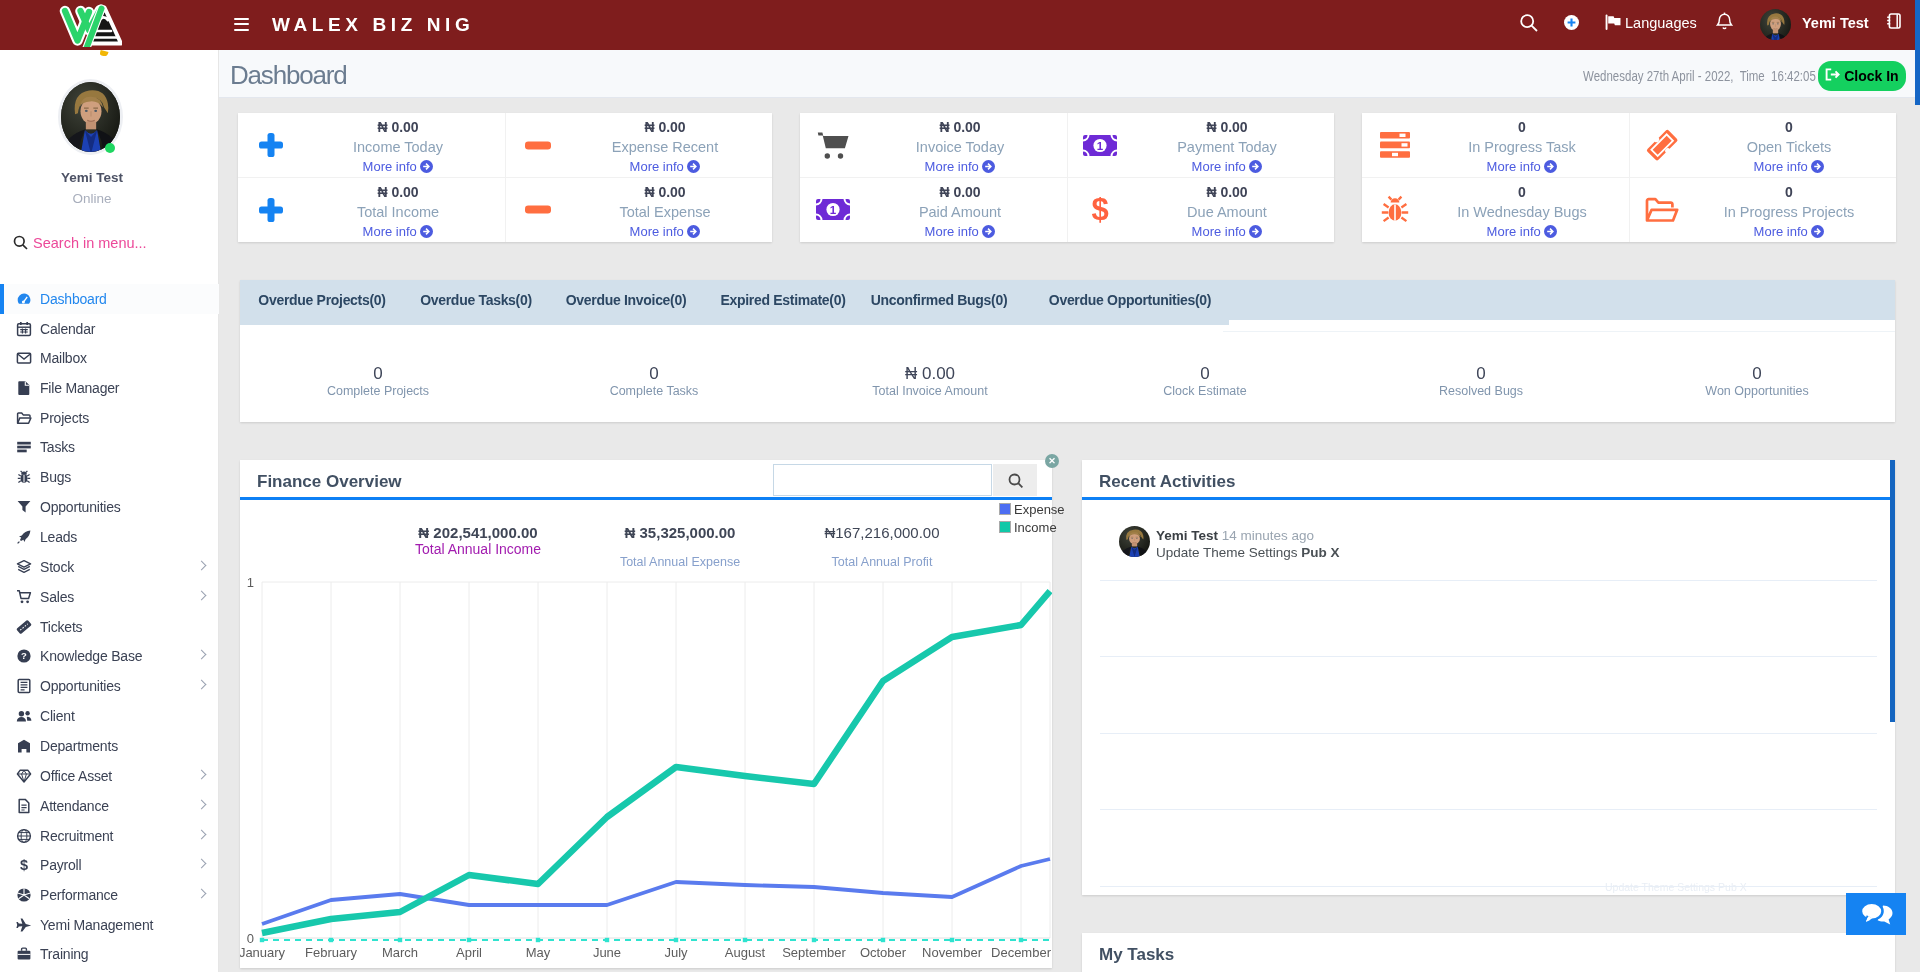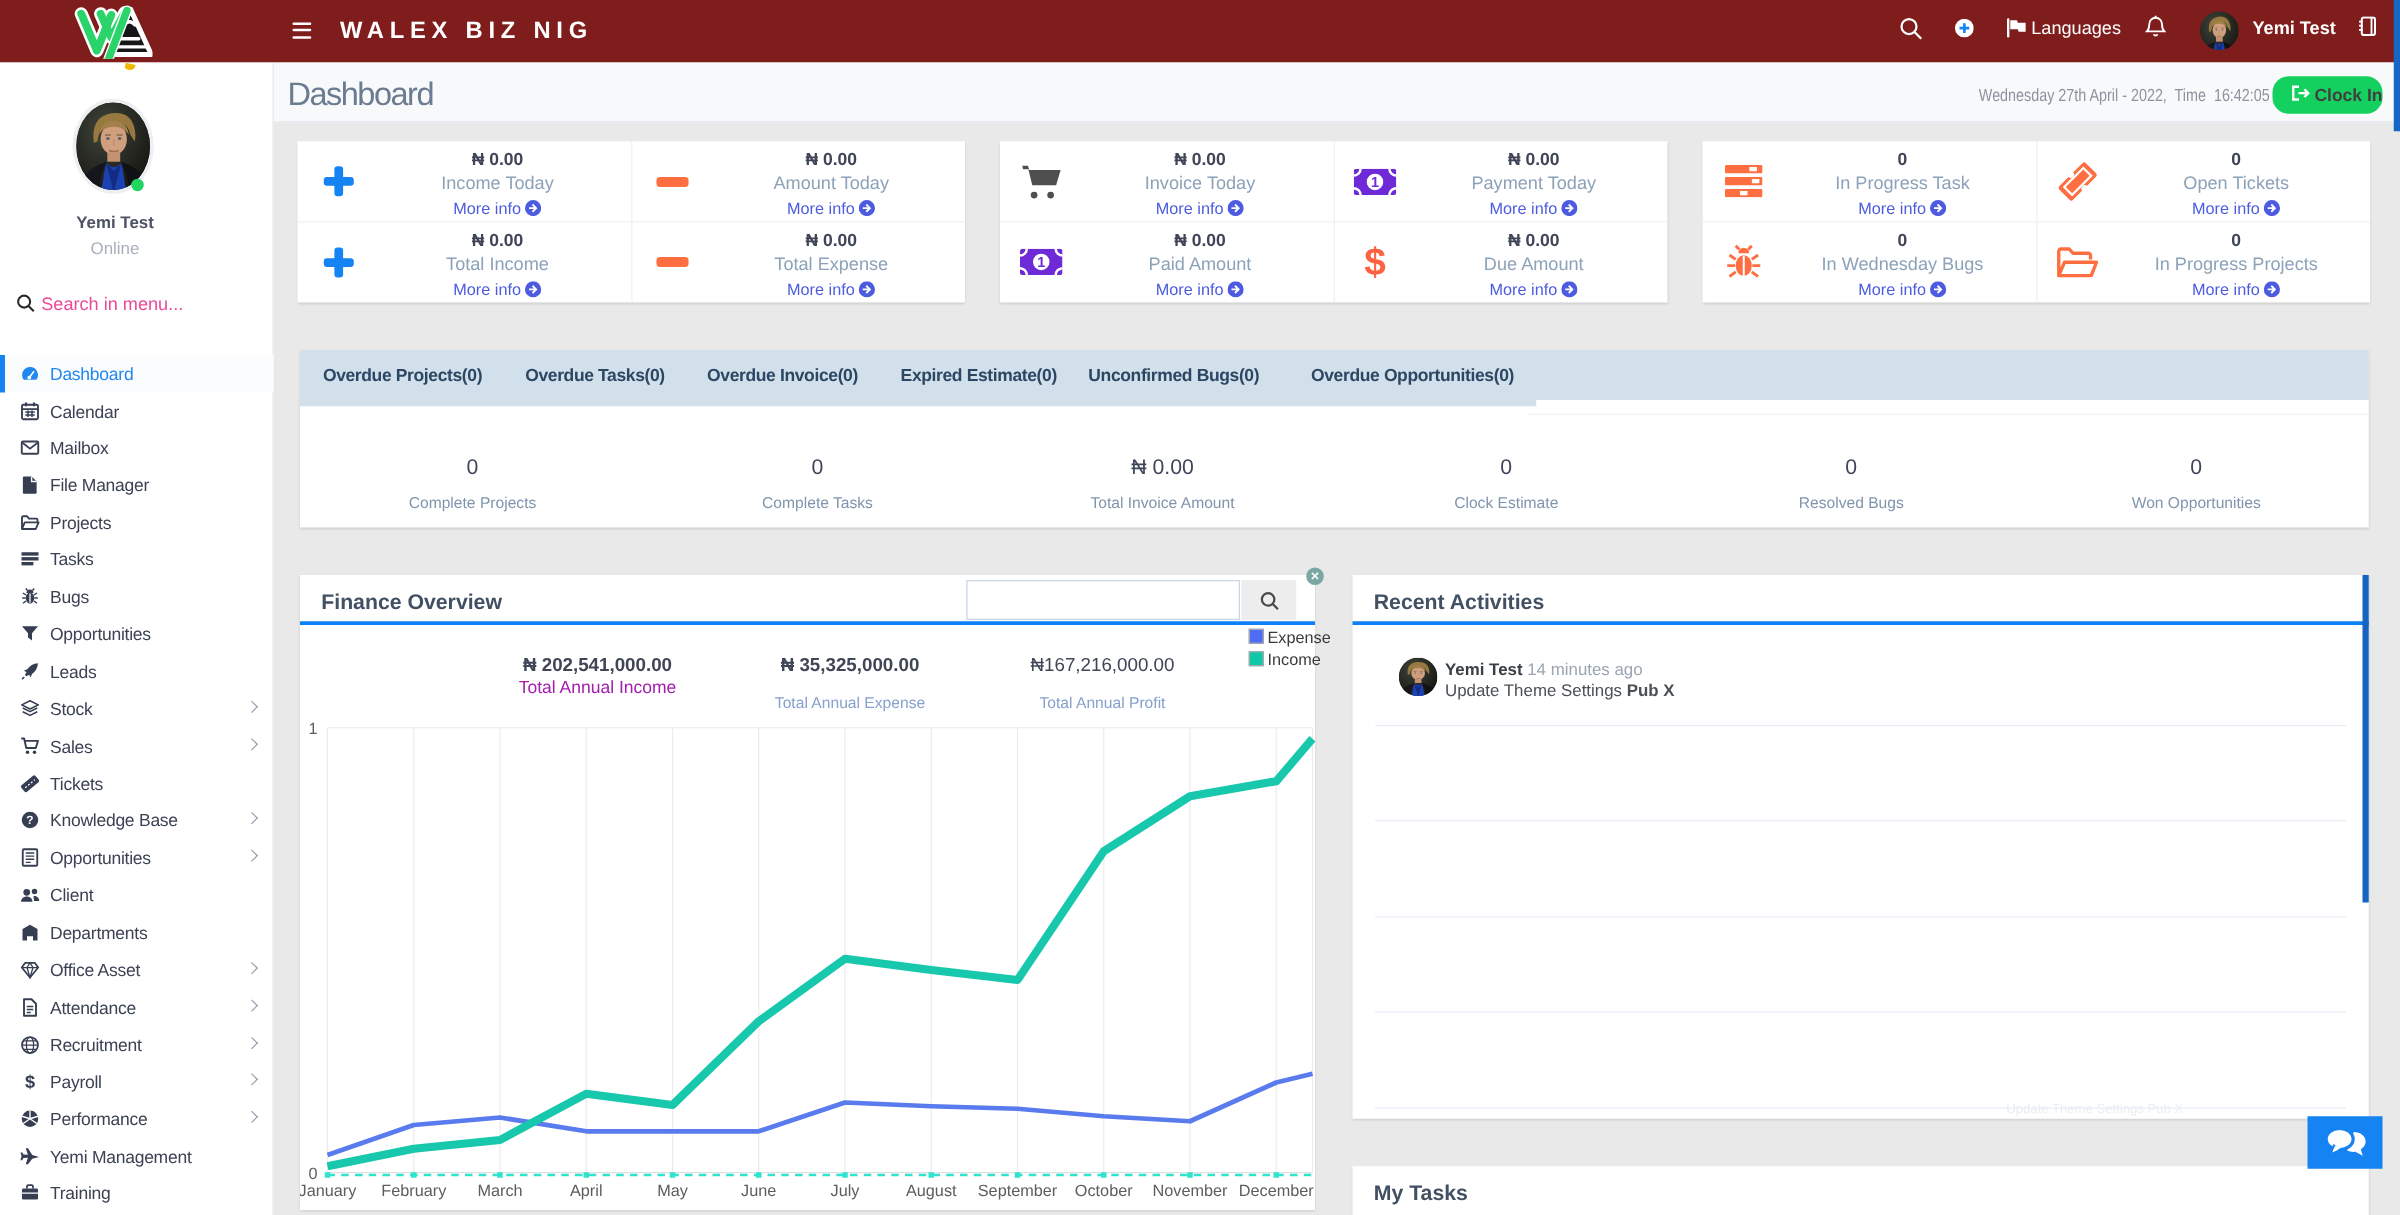--- a/index.html
+++ b/index.html
@@ -10,21 +10,21 @@
 
 #topbar{position:absolute;left:0;top:0;width:1920px;height:50px;background:#7f1d1d}
 #brand{position:absolute;left:272px;top:14px;color:#fff;font-size:19px;font-weight:bold;letter-spacing:4.6px}
 .ham{position:absolute;left:234px;top:18px;width:15px;height:14px}
 .ham div{height:2.2px;background:#fff;margin-bottom:3.1px;border-radius:1px}
 .ticon{position:absolute;color:#fff}
 
 #subhead{position:absolute;left:219px;top:50px;width:1701px;height:48px;background:#f7f9fb;border-bottom:1px solid #e3e7ee}
 #pagetitle{position:absolute;left:11px;top:10px;font-size:26px;letter-spacing:-1.2px;color:#6b7c90}
 #datetxt{position:absolute;right:104px;top:18px;font-size:14px;color:#8d939e;transform:scaleX(.82);transform-origin:right center}
-#clockin{position:absolute;left:1599px;top:11px;width:88px;height:30px;background:#14d05f;border-radius:13px;color:#404040;font-size:14px;font-weight:bold;text-align:right;line-height:30px}
+#clockin{position:absolute;left:1599px;top:11px;width:88px;height:30px;background:#14d05f;border-radius:13px;color:#000000;font-size:14px;font-weight:bold;text-align:center;line-height:30px}
 
 #sidebar{position:absolute;left:0;top:50px;width:219px;height:922px;background:#fff;border-right:1px solid #e6e6e6}
 #avatar-big{position:absolute;left:58px;top:29px;width:65px;height:76px;border-radius:50%;border:3px solid #edeff3;overflow:hidden;background:#23251e}
 #uname{position:absolute;left:0;top:120px;width:184px;text-align:center;font-size:13.5px;font-weight:bold;color:#4d5265}
 #ustatus{position:absolute;left:0;top:141px;width:184px;text-align:center;font-size:13.5px;color:#a8aebc}
 #sbsearch{position:absolute;left:13px;top:185px;color:#ec4899;font-size:14.5px}
 .mitem{position:absolute;left:0;width:219px;height:30px}
 .mitem .mico{position:absolute;left:16px;top:7px;width:16px;height:16px;color:#363e52}
 .mitem .mlbl{position:absolute;left:40px;top:7px;font-size:14px;letter-spacing:-.2px;color:#3b4254}
 .mitem .chev{position:absolute;right:14px;top:10px;width:7px;height:7px;border-right:1.6px solid #99a1b0;border-top:1.6px solid #99a1b0;transform:rotate(45deg)}
@@ -38,21 +38,21 @@
 .ctxt{position:absolute;left:53px;top:0;width:214px;text-align:center}
 .cval{font-size:14px;font-weight:bold;color:#3f4457;margin-top:6px}
 .clbl{font-size:14.5px;color:#8ca2b8;margin-top:4px}
 .cinfo{font-size:13px;color:#4c5be0;margin-top:4px}
 .cinfo svg{vertical-align:-2px}
 
 #ovtabs{position:absolute;left:0;top:0;width:1655px;height:40px;background:#d2e0eb}
 .ovtab{position:absolute;top:12px;font-size:14px;letter-spacing:-.3px;font-weight:bold;color:#2c4763;transform:translateX(-50%)}
 .ovstat{position:absolute;top:84px;width:276px;text-align:center}
 .ovstat .v{font-size:17px;color:#3f4659}
-.ovstat .l{font-size:12.5px;color:#8095ad;margin-top:11px}
+.ovstat .l{font-size:12.5px;color:#8095ad;}
 
 .ptitle{position:absolute;left:17px;top:12px;font-size:17px;font-weight:bold;color:#415063}
 .punder{position:absolute;left:0;top:37px;width:100%;height:3px;background:#0d80f5}
 
 #chatbtn{position:absolute;left:1846px;top:893px;width:60px;height:42px;background:#1583f2;display:flex;align-items:center;justify-content:center}
 #pgscroll{position:absolute;left:1915px;top:0;width:5px;height:105px;background:#1566c5}
 </style>
 </head>
 <body>
 <div id="root">
@@ -377,21 +377,21 @@
         </div>
       </div>
       <div class="cell" style="left:267px;top:0px">
         <div class="cico">
           <svg width="26" height="9" viewBox="0 0 26 9">
             <rect x="0" y="0.5" width="26" height="8" rx="3.2" fill="#ff6e40"></rect>
           </svg>
         </div>
         <div class="ctxt">
           <div class="cval">₦ 0.00</div>
-          <div class="clbl">Amount Today</div>
+          <div class="clbl">Expense Recent</div>
           <div class="cinfo">More info <svg width="13" height="13" viewBox="0 0 13 13">
               <circle cx="6.5" cy="6.5" r="6.5" fill="#4c5be0"></circle>
               <path d="M3.2 6.5h5.2M6 3.6l2.9 2.9L6 9.4" stroke="#fff" stroke-width="1.5" fill="none"></path>
             </svg></div>
         </div>
       </div>
       <div class="cell" style="left:0px;top:64.5px">
         <div class="cico">
           <svg width="26" height="26" viewBox="0 0 26 26">
             <rect x="9.5" y="1" width="7" height="24" rx="2.6" fill="#1583f2"></rect>

